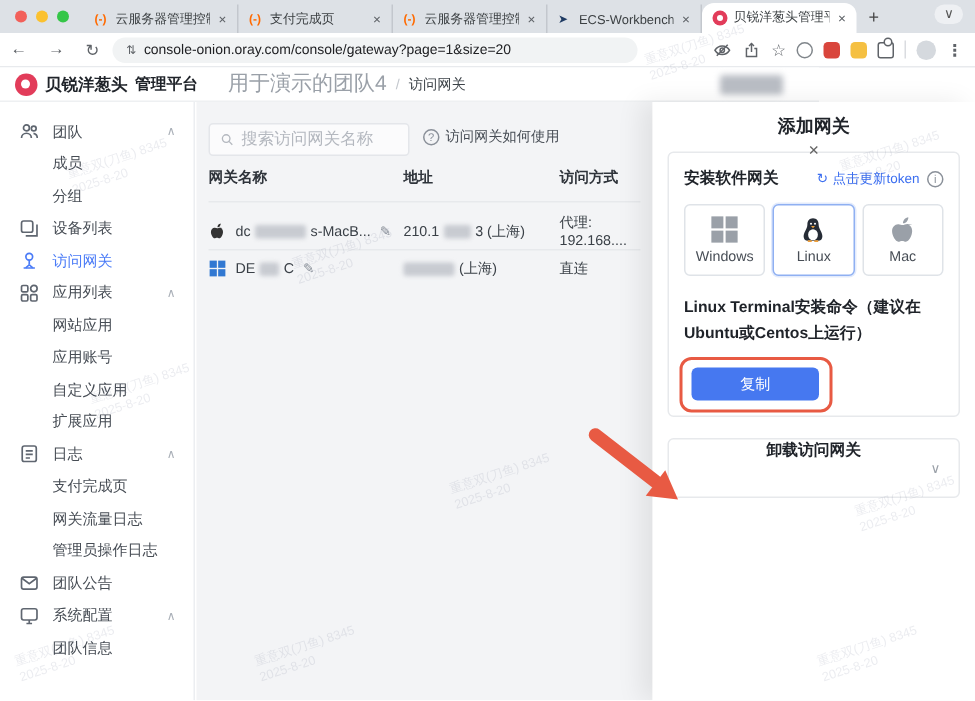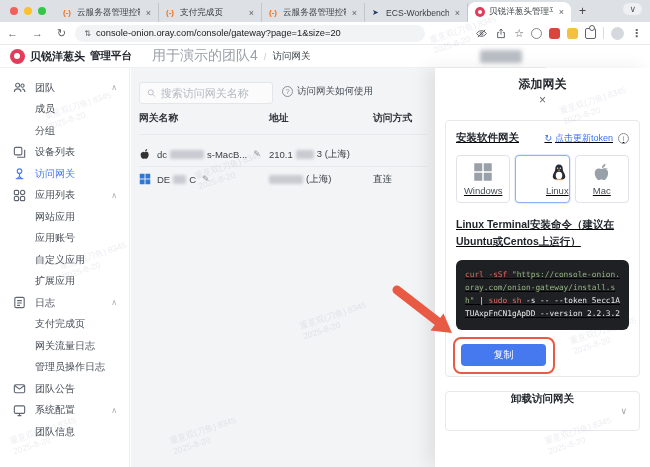--- a/index.html
+++ b/index.html
@@ -78,30 +78,30 @@
   .os-ic { width:12px; height:12px; flex:0 0 auto; margin-right:3px; }
   .apple-dark path { fill:#333; } .apple-gray path { fill:#9aa0a8; }
   .win-blue rect { fill:#3178d2; } .win-gray rect { fill:#9aa0a8; }
   .pencil { color:#8a9099; font-size:9px; margin-left:3px; }
 
   
   .drawer { position:absolute; left:435px; top:68px; width:215px; height:399px; background:#fff; box-shadow:-8px 0 16px rgba(0,0,0,.08); padding:8px 10px; }
   .drawer-title-row { display:flex; align-items:center; justify-content:space-between; height:20px;flex-direction:column; }
   .drawer-title { font-size:12px; font-weight:bold; color:#1f2329; }
   .drawer-close { font-size:12px; color:#666; padding:0 2px; }
-  .card { border:1px solid #e7e9ec; border-radius:4px; padding:10px; margin-top:24px;text-decoration:underline; }
+  .card { border:1px solid #e7e9ec; border-radius:4px; padding:10px; margin-top:5px; }
   .sec-head { display:flex; align-items:center; }
   .sec-title { font-size:10.5px; font-weight:bold; color:#1f2329; }
   .token-link { margin-left:auto; display:flex; align-items:center; gap:3px; color:#3b6ef0; font-size:9px; }
   .token-link .refresh-g { font-size:9px; }
   .info-ic { margin-left:5px; }
   .os-row { display:flex; gap:5px; margin-top:10px; }
   .os-card { flex:1; height:48px; border:1px solid #dfe3e8; border-radius:4px; display:flex; flex-direction:column; align-items:center; justify-content:center; gap:3px; background:#fff; }
   .os-card .os-label { font-size:9.5px; color:#474d55; }
-  .os-card.selected { border:1.5px solid #8fb0f2; box-shadow:0 0 0 1px rgba(143,176,242,.25);align-items:flex-end; }
+  .os-card.selected { border:1.5px solid #8fb0f2; box-shadow:0 0 0 1px rgba(143,176,242,.25); }
   .os-card svg.big { width:20px; height:20px; }
   .cmd-title { margin-top:13px; font-size:10.5px; font-weight:bold; color:#1f2329; line-height:17px; width:170px; }
   .code { margin-top:10px; height:70px; overflow:hidden; background:#1f2023; border-radius:6px; padding:8px 9px; font-family:"DejaVu Sans Mono",monospace; font-size:7.8px; line-height:13px; color:#e8e8e8; white-space:pre-wrap; word-break:break-all; }
   .code .c-cmd { color:#e06a5e; } .code .c-str { color:#93b381; } .code .c-sudo { color:#e06a5e; }
   .copy-wrap { position:relative; display:inline-block; margin-top:14px; margin-left:5px;border-radius:10px; }
   .copy-btn { width:85px; height:22px; background:#4678f0; color:#fff; border:none; border-radius:4px; font-size:10px; font-family:inherit; }
   .anno-rect { position:absolute; left:-8px; top:-7px; right:-9px; bottom:-8px; border:2px solid #e85a43; border-radius:8px; pointer-events:none; }
   .card2 { border:1px solid #e7e9ec; border-radius:4px; margin-top:14px; height:40px; display:flex; align-items:center; padding:0 12px;flex-direction:column; }
   .card2 .sec-title { font-size:10.5px; }
   .card2 .chev { margin-left:auto; color:#9aa0a8; font-size:9px; }
@@ -309,20 +309,21 @@
         <span>dc</span>
         <span class="blur" style="width:34px"></span>
         <span>s-MacB...</span>
         <span class="pencil">✎</span>
       </span>
       <span class="cell col-addr">
         <span>210.1</span>
         <span class="blur" style="width:18px"></span>
         <span>3 (上海)</span>
       </span>
+      <span class="cell col-access">代理: 192.168....</span>
     </div>
     <div class="rowline" style="top:98px"></div>
     <div class="trow r2">
       <span class="cell col-name">
         <svg class="os-ic win-blue" viewBox="0 0 16 16">
             <rect x="1" y="1" width="6.4" height="6.4"></rect>
             <rect x="8.6" y="1" width="6.4" height="6.4"></rect>
             <rect x="1" y="8.6" width="6.4" height="6.4"></rect>
             <rect x="8.6" y="8.6" width="6.4" height="6.4"></rect>
           </svg>
@@ -376,21 +377,20 @@
         </div>
         <div class="os-card">
           <svg class="big apple-gray" viewBox="0 0 17 17">
               <path d="M13.9 6c-.8-.1-1.9-.6-2.9-.6-1 0-2 .6-2.7.6-.7 0-1.6-.6-2.6-.5C3.9 5.6 2.3 7 2.3 9.4c0 2.9 2.1 6 3.5 6 .7 0 1.2-.45 2.2-.45s1.5.45 2.2.45c1.5 0 3.5-3.2 3.5-6 0-1.9-1-3.1-1.8-3.4z"></path>
               <path d="M10.7 3.9c.5-.6.9-1.5.8-2.4-.8.1-1.7.6-2.2 1.2-.5.6-.9 1.5-.8 2.3.9.1 1.7-.5 2.2-1.1z"></path>
             </svg>
           <span class="os-label">Mac</span>
         </div>
       </div>
       <div class="cmd-title">Linux Terminal安装命令（建议在Ubuntu或Centos上运行）</div>
-      <div class="code"><span class="c-cmd">curl -sSf </span><span class="c-str">"https://console-onion.oray.com/onion-gateway/install.sh"</span><span> | </span><span class="c-sudo">sudo sh</span><span> -s -- --token 5ecc1ATUAxpFnCN1gApDD --version 2.2.3.2</span></div>
       <div class="copy-wrap">
         <div class="anno-rect"></div>
         <button class="copy-btn">复制</button>
       </div>
     </div>
     <div class="card2">
       <span class="sec-title">卸载访问网关</span>
       <span class="chev">∨</span>
     </div>
   </div>

